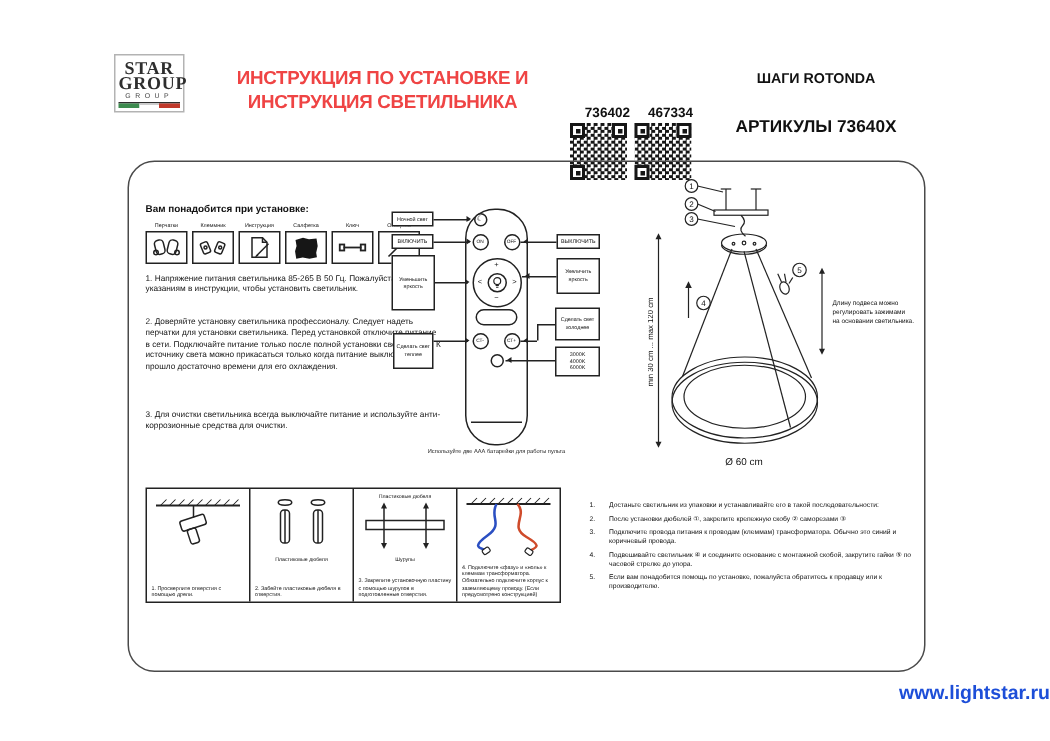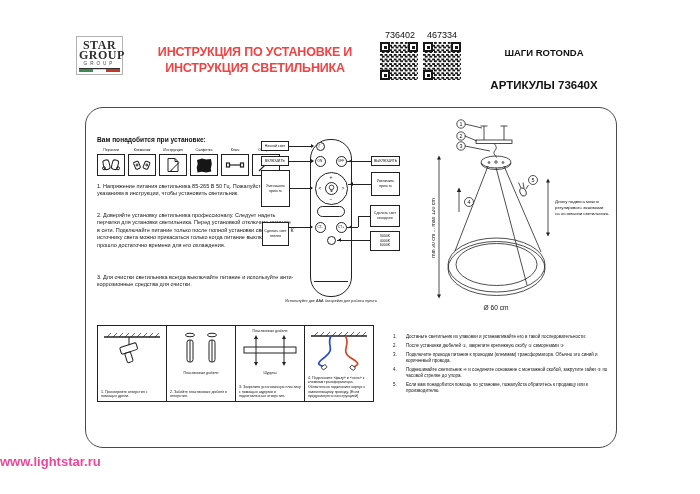--- a/index.html
+++ b/index.html
@@ -9,21 +9,21 @@
   .abs{position:absolute;}
 
   
   .logo{border:1px solid #b3b3b3;text-align:center;padding:3px 2px 2px;background:#fff;}
   .logo-word{font-family:"Liberation Serif","DejaVu Serif",serif;font-weight:bold;font-size:12px;line-height:.85;letter-spacing:.5px;color:#2e2e2e;}
   .logo-group{font-size:4.6px;letter-spacing:3px;color:#444;margin-top:1px;}
   .logo-flag{display:flex;height:3.5px;margin-top:2px;border-top:1.5px solid #2e2e2e;}
   .logo-flag span{flex:1;}
   .fg{background:#3d8b4f;}.fw{background:#fff;border-top:.5px solid #ccc;}.fr{background:#c0392b;}
   .title{font-weight:bold;font-size:12.5px;line-height:1.3;text-align:center;letter-spacing:-.2px;color:#ef4444;}
-  .qr-nums{font-size:9px;font-weight:normal;display:flex;gap:12px;justify-content:center;margin-bottom:2px;}
+  .qr-nums{font-size:9px;font-weight:bold;display:flex;gap:12px;justify-content:flex-end;margin-bottom:2px;margin-top:40px;}
   .qr-row{display:flex;gap:5px;}
   .qr{width:38px;height:38px;position:relative;background:repeating-conic-gradient(#161616 0% 25%,#fff 0% 50%) 0 0/4.6px 4.6px;outline:1px solid #fff;}
   .m{position:absolute;width:10px;height:10px;border:2px solid #161616;background:#fff;}
   .m::after{content:"";position:absolute;inset:1.5px;background:#161616;}
   .m1{top:0;left:0;}.m2{top:0;right:0;}.m3{bottom:0;left:0;}
   .series-name{font-size:9.5px;font-weight:bold;}
   .series-art{font-size:11.5px;font-weight:bold;margin-top:21px;}
 
   
   .main-box{border:1.5px solid #4a4a4a;border-radius:18px;}
@@ -55,21 +55,21 @@
   .panel:last-child{border-right:none;}
   .panel-caption{position:absolute;left:3px;right:2px;bottom:2px;font-size:3.6px;line-height:1.3;color:#141414;}
   .panel-label{position:absolute;left:0;right:0;text-align:center;font-size:3.5px;color:#141414;}
 
   
   .steps-heading{font-size:9.5px;font-weight:bold;letter-spacing:.2px;}
   .step{display:flex;margin-top:2.6px;}
   .step-num{width:13px;font-size:4.5px;flex:none;}
   .step-text{flex:1;font-size:4.5px;line-height:1.4;}
 
-  .footer{font-size:13px;font-weight:bold;text-align:left;color:#ec4899;}
+  .footer{font-size:13px;font-weight:bold;text-align:right;color:#1d4ed8;}
 
   svg text{font-family:"Liberation Sans","DejaVu Sans",sans-serif;fill:#111;}
 </style>
 </head>
 <body>
 
 <div class="page">
 
   <div class="abs logo" style="left:76px;top:36px;width:47px;">
     <div class="logo-word">STAR</div>

